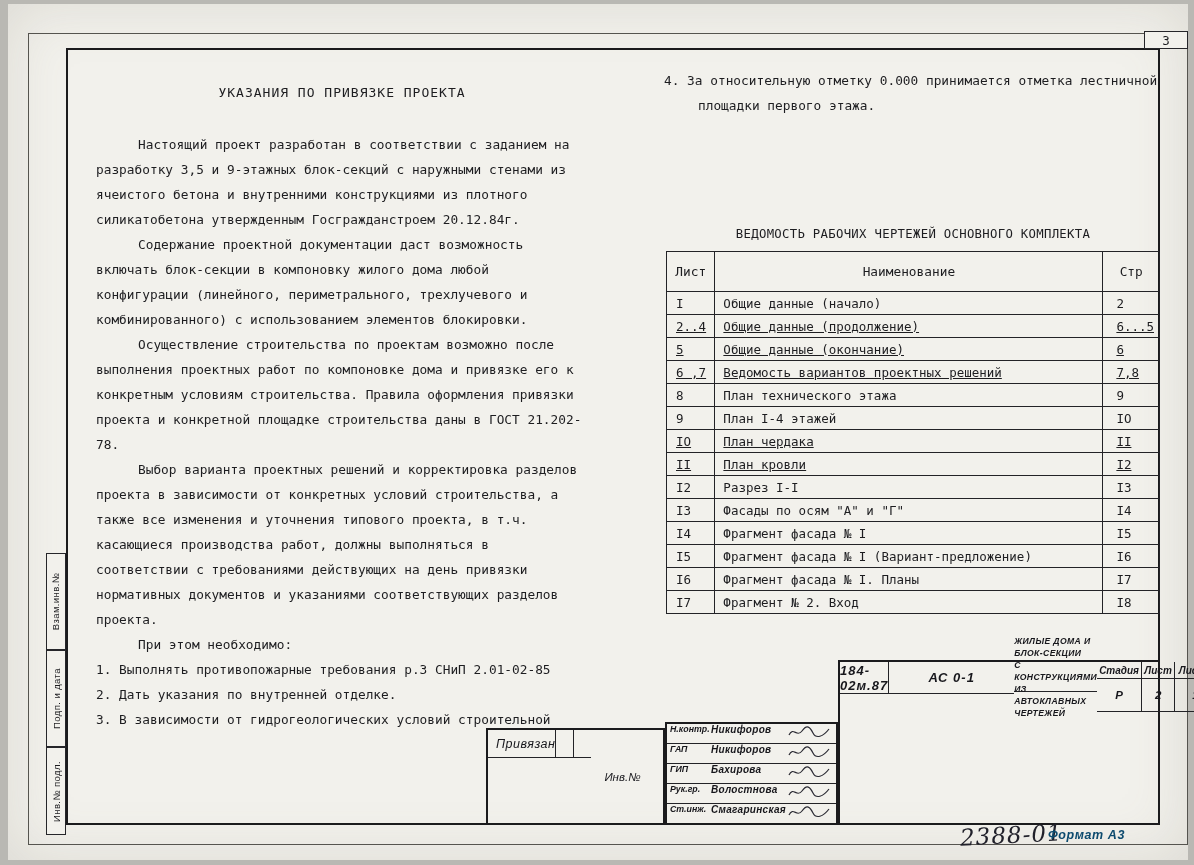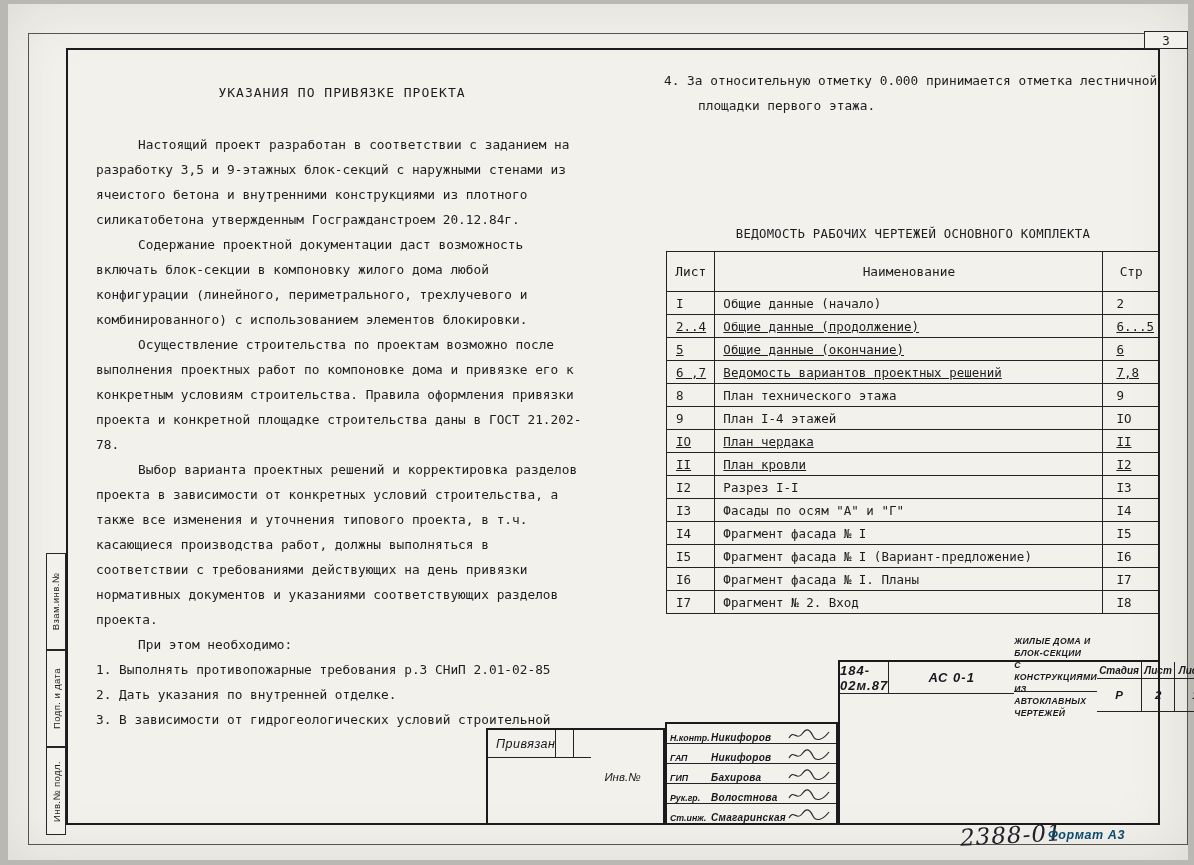--- a/index.html
+++ b/index.html
@@ -82,21 +82,21 @@
   .mini-head span:nth-child(1), .mini-val span:nth-child(1) { width:45px; border-right:1.2px solid #232327; }
   .mini-head span:nth-child(2), .mini-val span:nth-child(2) { width:33px; border-right:1.2px solid #232327; }
   .mini-head span:nth-child(3), .mini-val span:nth-child(3) { flex:1; }
   .mini-val { flex:1; display:flex; font-size:11.5px; font-style:italic; font-weight:bold; }
   .rowA4 { flex:1; display:flex; }
   .cellA4a { flex:1; border-right:1.6px solid #232327; display:flex; flex-direction:column; align-items:center; justify-content:center; font-size:11.5px; font-weight:bold; font-style:italic; letter-spacing:1.2px; line-height:16px; }
   .cellA4b { width:125px; display:flex; align-items:center; justify-content:center; }
   .org-inner { border:1.6px solid #232327; padding:4px 25px; font-size:20px; font-weight:bold; letter-spacing:0.5px; }
 
   .boxB { left:665px; top:722px; width:173px; height:103px; display:flex; flex-direction:column; }
-  .sig-row { flex:1; display:flex; align-items:flex-end; border-bottom:1.2px solid #232327; }
+  .sig-row { flex:1; display:flex; align-items:flex-start; border-bottom:1.2px solid #232327; }
   .sig-row:last-child { border-bottom:none; }
   .sig-row .role { width:44px; padding-left:3px; font-size:8.8px; font-style:italic; font-weight:bold; }
   .sig-row .sname { width:76px; font-size:10px; font-style:italic; font-weight:bold; letter-spacing:0.3px; }
   .sig-row .sig { flex:1; display:flex; align-items:center; }
 
   .boxC { left:486px; top:728px; width:179px; height:97px; display:flex; flex-direction:row; }
   .rowC1 { height:28px; border-bottom:1.4px solid #232327; display:flex; }
   .rowC1 .pv-label { flex:1; display:flex; align-items:center; padding-left:8px; font-size:12.5px; font-style:italic; letter-spacing:0.5px; }
   .rowC1 .nc { width:18px; border-left:1.4px solid #232327; }
   .rowC2 { height:23px; border-bottom:1.4px solid #232327; }

